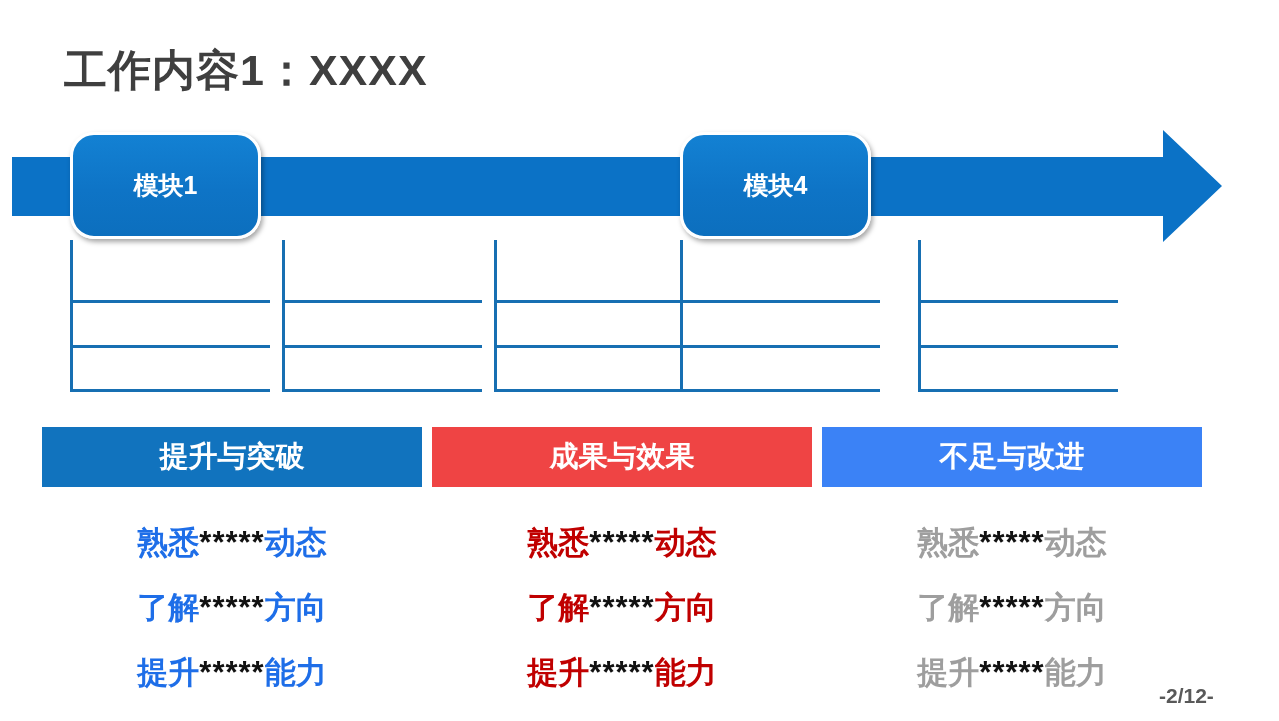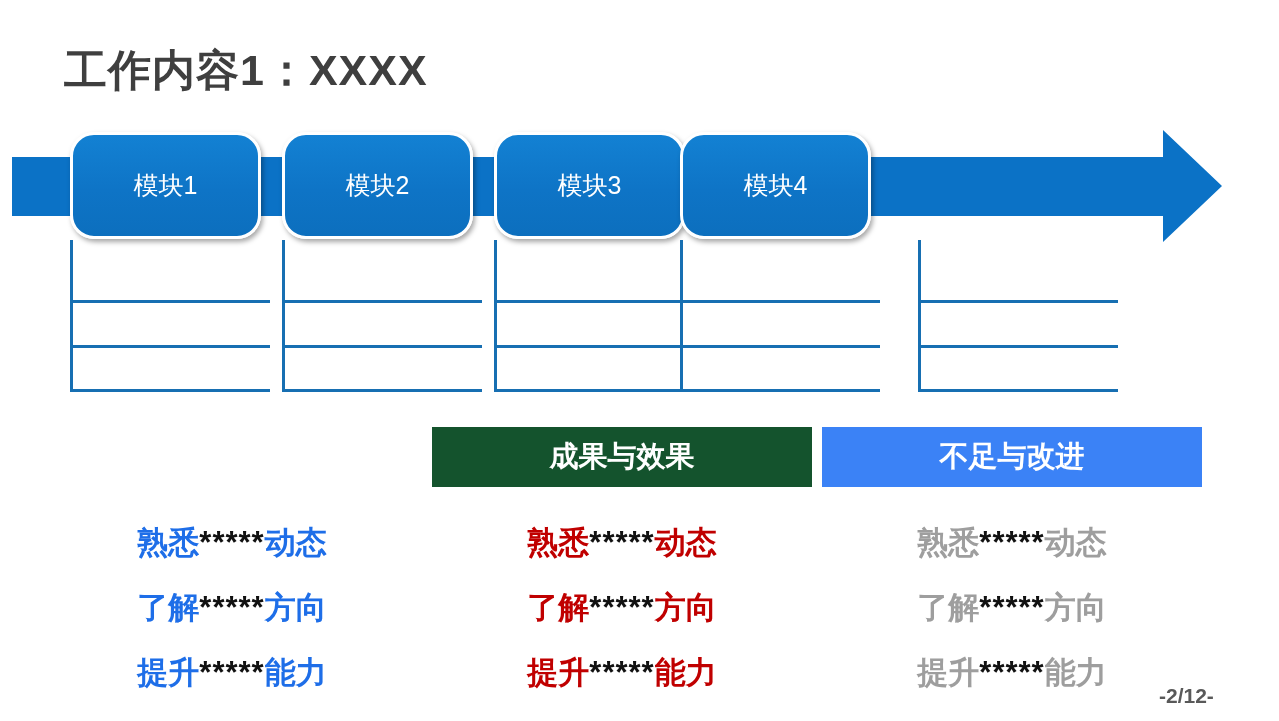--- a/index.html
+++ b/index.html
@@ -37,21 +37,21 @@
     border: 3px solid #ffffff;
     border-radius: 24px;
     box-shadow: 2px 3px 5px rgba(0,0,0,0.35);
     display: flex;
     align-items: center;
     justify-content: center;
   }
   .module-label {
     color: #ffffff;
     font-size: 25px;
-    font-weight: normal;
+    font-weight: bold;
   }
   .m1 { left: 70px; }
   .m2 { left: 282px; }
   .m3 { left: 494px; }
   .m4 { left: 674px; margin-left: 6px; }
   .m5 { left: 918px; }
   .notes-col {
     position: absolute;
     top: 240px;
     width: 197px;
@@ -119,26 +119,20 @@
 
   <svg class="arrow-svg" viewBox="0 0 1279 721" xmlns="http://www.w3.org/2000/svg">
     <polygon points="12,157 1163,157 1163,130 1222,186 1163,242 1163,216 12,216" fill="#0b72c6"></polygon>
   </svg>
 
   <div class="title">工作内容1：XXXX</div>
 
   <div class="module m1">
     <span class="module-label">模块1</span>
   </div>
-  <div class="module m2">
-    <span class="module-label">模块2</span>
-  </div>
-  <div class="module m3">
-    <span class="module-label">模块3</span>
-  </div>
   <div class="module m4">
     <span class="module-label">模块4</span>
   </div>
 
   <div class="notes-col m1">
     <i class="hline l1"></i>
     <i class="hline l2"></i>
     <i class="hline l3"></i>
   </div>
   <div class="notes-col m2">
@@ -155,21 +149,22 @@
     <i class="hline l1"></i>
     <i class="hline l2"></i>
     <i class="hline l3"></i>
   </div>
   <div class="notes-col m5">
     <i class="hline l1"></i>
     <i class="hline l2"></i>
     <i class="hline l3"></i>
   </div>
 
-  <div class="bar b2" style="background: #14532d;">成果与效果</div>
+  <div class="bar b1" style="background: rgb(17, 115, 190);">提升与突破</div>
+  <div class="bar b2" style="background: #ef4444;">成果与效果</div>
   <div class="bar b3" style="background: #3b82f6;">不足与改进</div>
 
   <div class="text-col c1">
     <div class="text-row">
       <span class="part" style="color: rgb(30, 110, 232);">熟悉</span><span class="stars">*****</span><span class="part" style="color: rgb(30, 110, 232);">动态</span>
     </div>
     <div class="text-row">
       <span class="part" style="color: rgb(30, 110, 232);">了解</span><span class="stars">*****</span><span class="part" style="color: rgb(30, 110, 232);">方向</span>
     </div>
     <div class="text-row">

